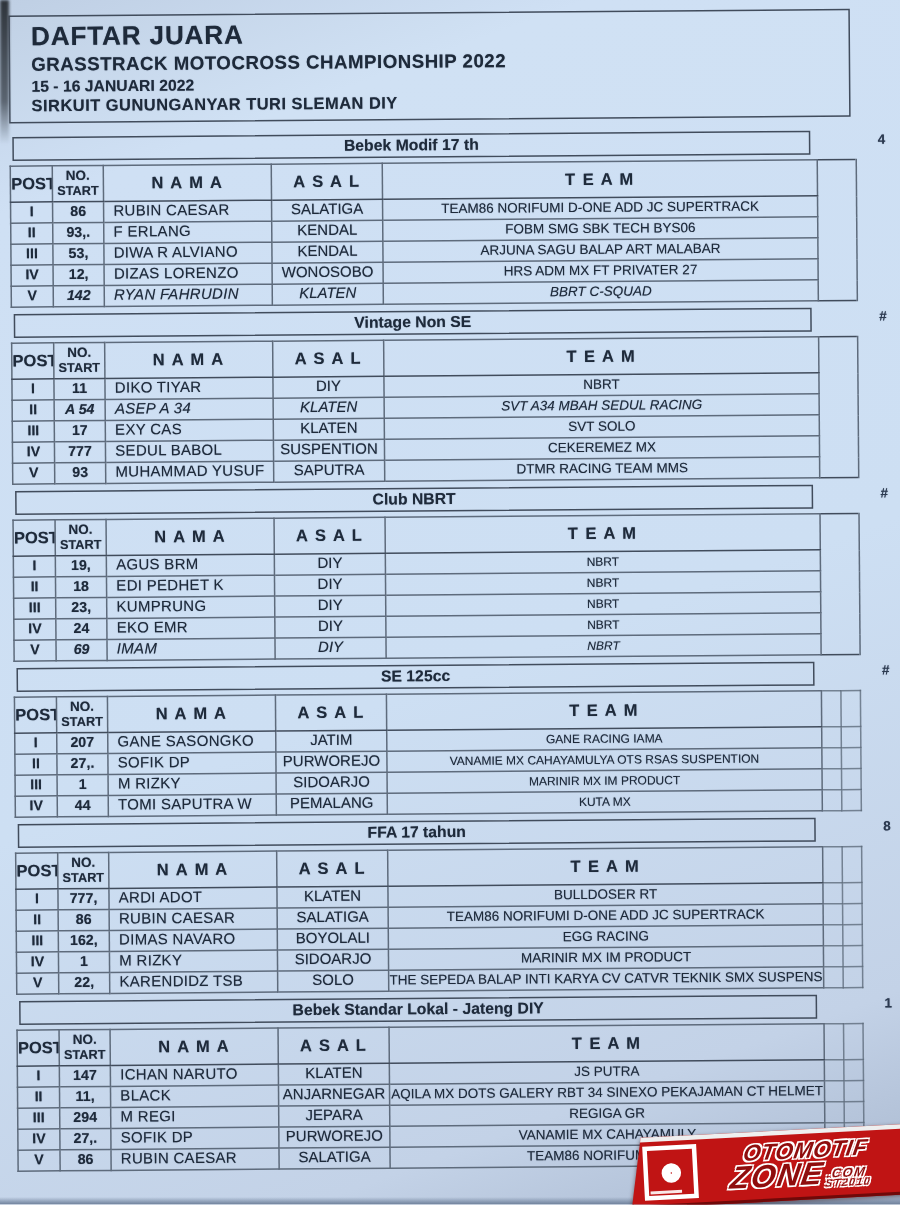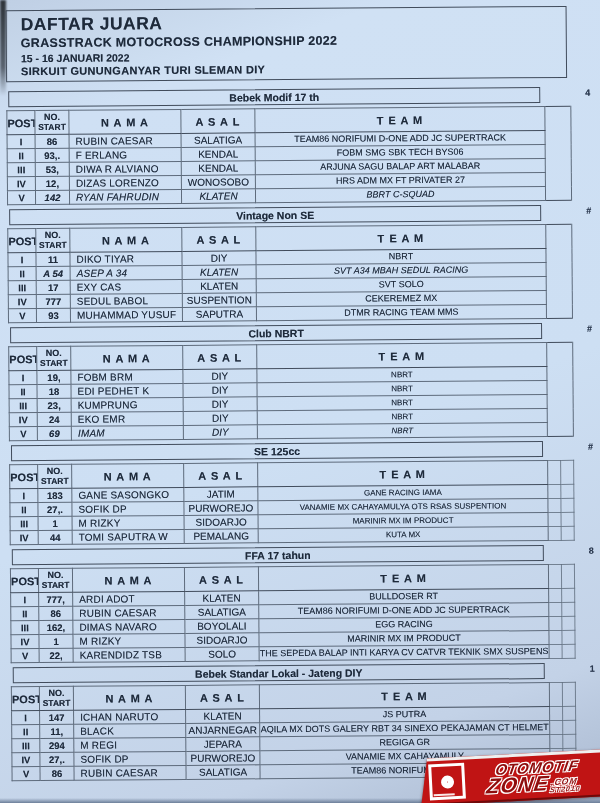--- a/index.html
+++ b/index.html
@@ -287,21 +287,21 @@
               <th class="c-nama">N A M A</th>
               <th class="c-asal">A S A L</th>
               <th class="c-team">T E A M</th>
               <th class="x1"></th>
             </tr>
           </thead>
           <tbody>
             <tr>
               <td class="c-pos">I</td>
               <td class="c-no">19,</td>
-              <td class="c-nama">FOBM BRM</td>
+              <td class="c-nama">AGUS BRM</td>
               <td class="c-asal">DIY</td>
               <td class="c-team">NBRT</td>
               <td class="x1"></td>
             </tr>
             <tr>
               <td class="c-pos">II</td>
               <td class="c-no">18</td>
               <td class="c-nama">EDI PEDHET K</td>
               <td class="c-asal">DIY</td>
               <td class="c-team">NBRT</td>
@@ -359,21 +359,21 @@
               <th class="c-nama">N A M A</th>
               <th class="c-asal">A S A L</th>
               <th class="c-team">T E A M</th>
               <th class="x1"></th>
               <th class="x2"></th>
             </tr>
           </thead>
           <tbody>
             <tr>
               <td class="c-pos">I</td>
-              <td class="c-no">183</td>
+              <td class="c-no">207</td>
               <td class="c-nama">GANE SASONGKO</td>
               <td class="c-asal">JATIM</td>
               <td class="c-team">GANE RACING IAMA</td>
               <td class="x1"></td>
               <td class="x2"></td>
             </tr>
             <tr>
               <td class="c-pos">II</td>
               <td class="c-no">27,.</td>
               <td class="c-nama">SOFIK DP</td>

